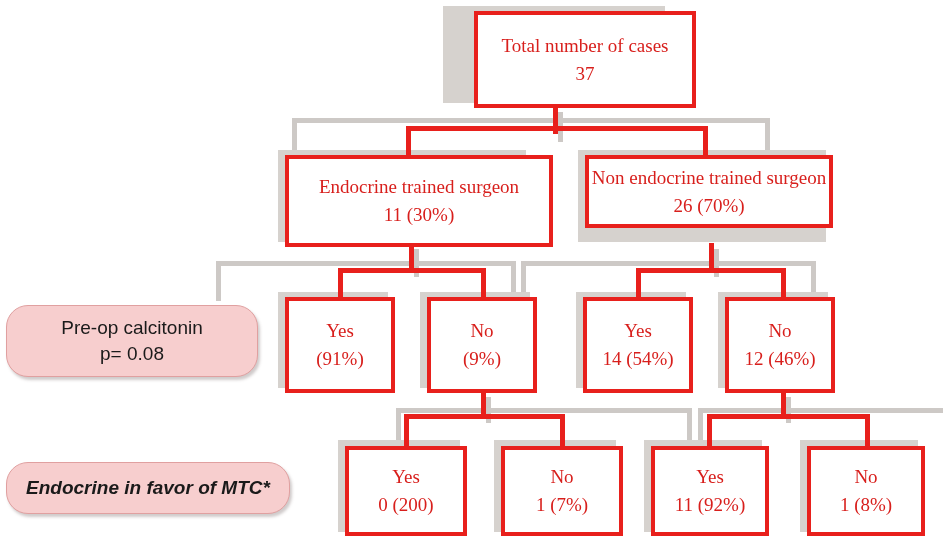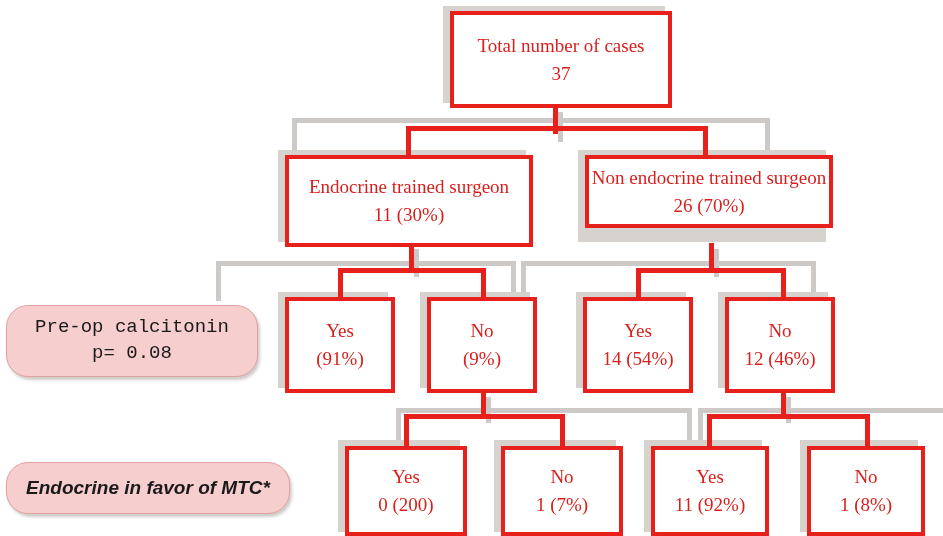--- a/index.html
+++ b/index.html
@@ -141,26 +141,26 @@
   <div class="shadow" style="left:578px; top:150px; width:248px; height:92px;"></div>
   <div class="shadow" style="left:278px; top:292px; width:110px; height:96px;"></div>
   <div class="shadow" style="left:420px; top:292px; width:110px; height:96px;"></div>
   <div class="shadow" style="left:576px; top:292px; width:110px; height:96px;"></div>
   <div class="shadow" style="left:718px; top:292px; width:110px; height:96px;"></div>
   <div class="shadow" style="left:338px; top:440px; width:122px; height:92px;"></div>
   <div class="shadow" style="left:494px; top:440px; width:122px; height:92px;"></div>
   <div class="shadow" style="left:644px; top:440px; width:118px; height:92px;"></div>
   <div class="shadow" style="left:800px; top:440px; width:118px; height:92px;"></div>
 
-  <div class="node root" style="left:450px; top:11px; width:222px; height:97px;">
+  <div class="node root" style="left:474px; top:11px; width:222px; height:97px;">
     <span class="line1">Total number of cases</span>
     <span class="line2">37</span>
   </div>
 
-  <div class="node level2" style="left:285px; top:155px; width:248px; height:92px;">
+  <div class="node level2" style="left:285px; top:155px; width:268px; height:92px;">
     <span class="line1">Endocrine trained surgeon</span>
     <span class="line2">11 (30%)</span>
   </div>
 
   <div class="node level2" style="left:585px; top:155px; width:248px; height:73px;">
     <span class="line1">Non endocrine trained surgeon</span>
     <span class="line2">26 (70%)</span>
   </div>
 
   <div class="node level3" style="left:285px; top:297px; width:110px; height:96px;">
@@ -196,21 +196,21 @@
   <div class="node level4" style="left:651px; top:446px; width:118px; height:90px;">
     <span class="line1">Yes</span>
     <span class="line2">11 (92%)</span>
   </div>
 
   <div class="node level4" style="left:807px; top:446px; width:118px; height:90px;">
     <span class="line1">No</span>
     <span class="line2">1 (8%)</span>
   </div>
 
-  <div class="callout" style="left:6px; top:305px; width:252px; height:72px;font-family:Liberation Mono, monospace;">
+  <div class="callout" style="left:6px; top:305px; width:252px; height:72px;">
     <span>Pre-op calcitonin</span>
     <span>p= 0.08</span>
   </div>
 
   <div class="callout italic" style="left:6px; top:462px; width:284px; height:52px;">
     <span>Endocrine in favor of MTC*</span>
   </div>
 
 </div>
 

